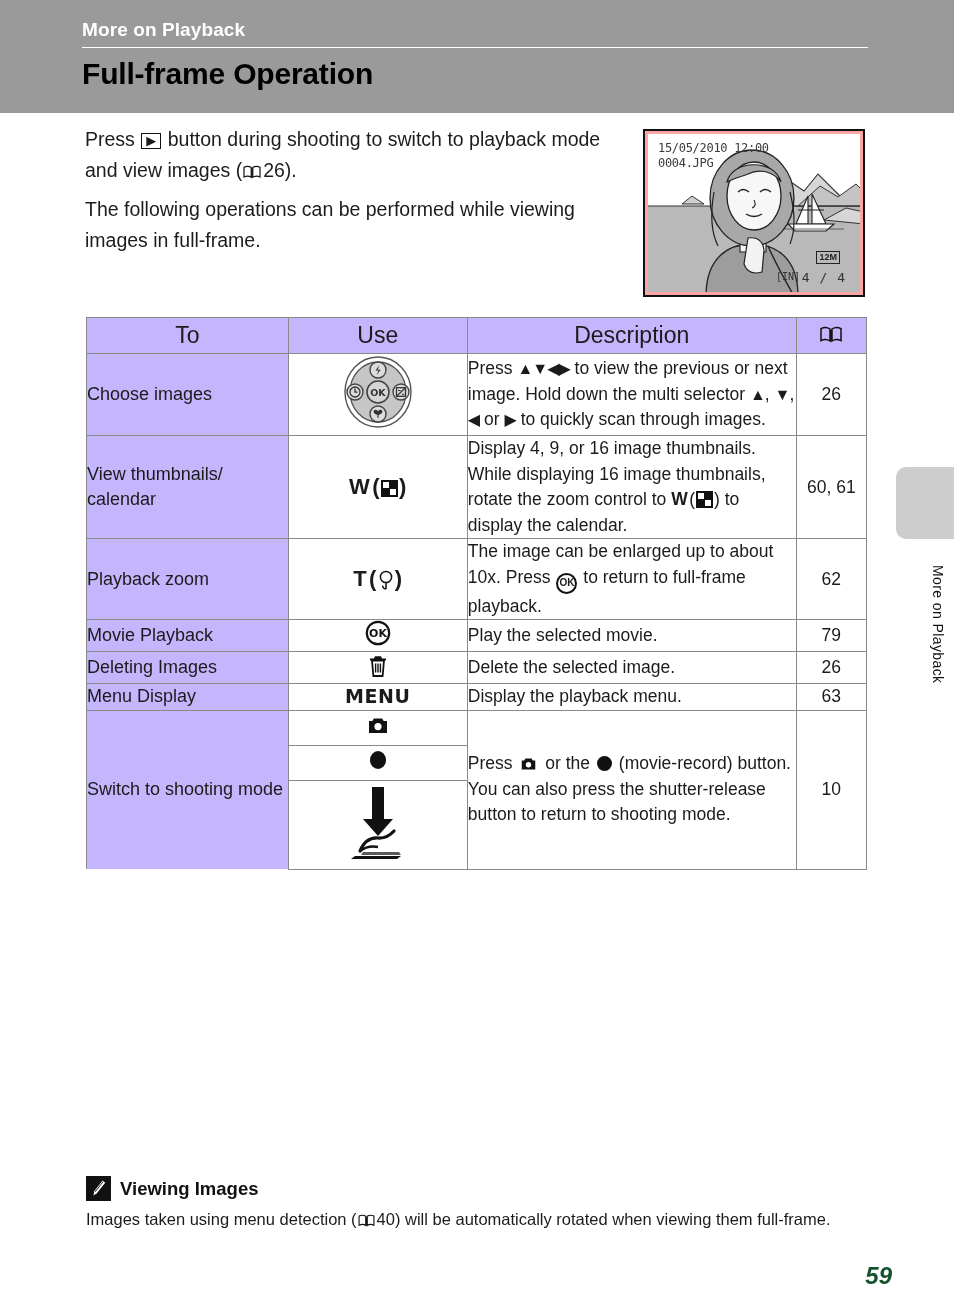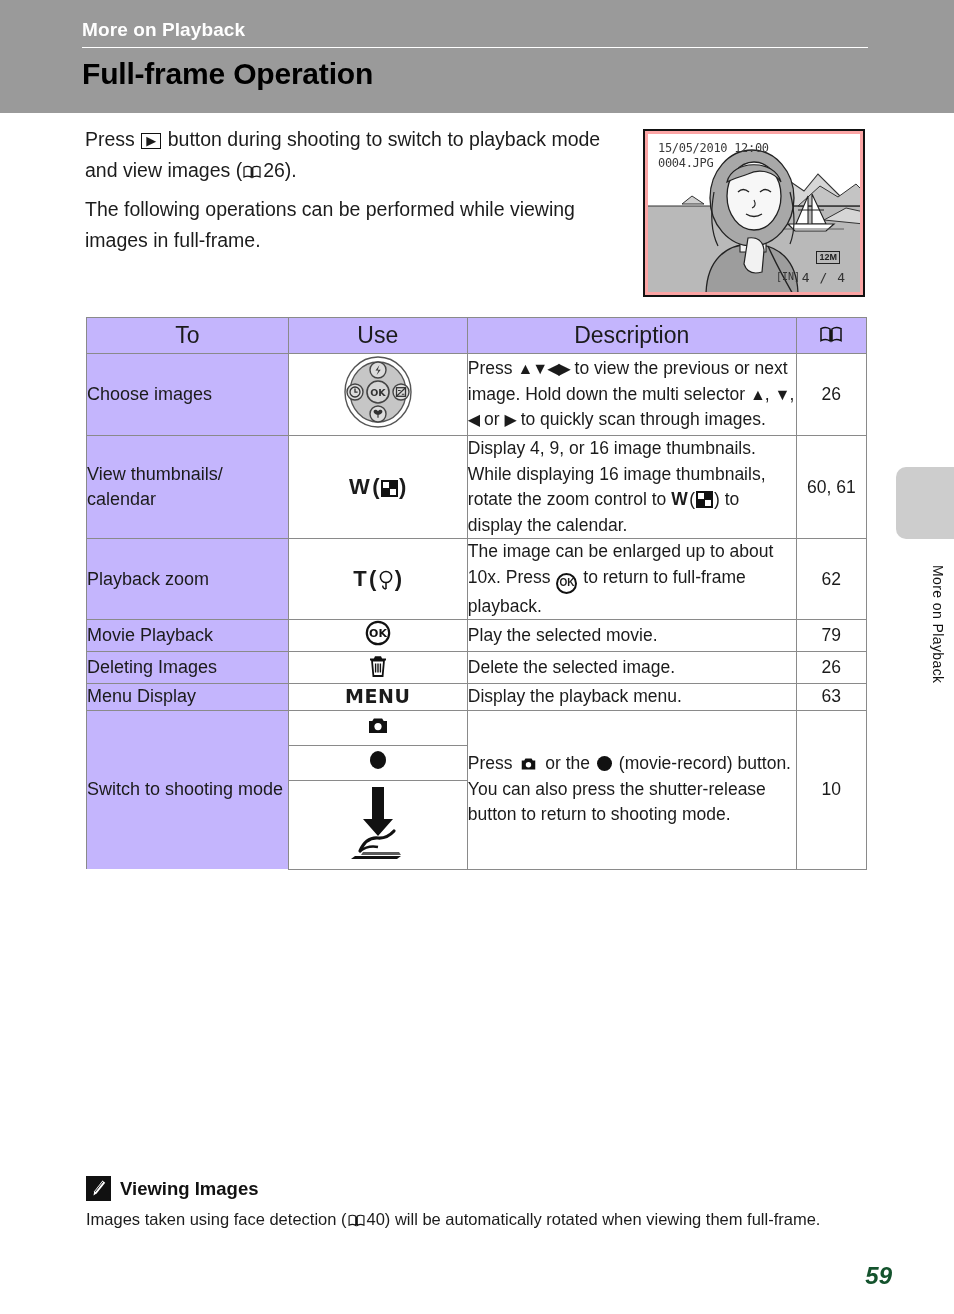--- a/index.html
+++ b/index.html
@@ -538,21 +538,21 @@
     <span class="pencil-badge">
       <svg width="25" height="25" viewBox="0 0 25 25">
           <rect width="25" height="25" fill="#111"></rect>
           <path d="M7.5 19.5 L8.2 15.2 L16.6 4.6 L19.2 6.7 L10.8 17.3 Z" fill="#fff"></path>
           <path d="M9.1 15.9 L17.2 5.6" stroke="#111" stroke-width="0.9"></path>
         </svg>
     </span>
     <span class="note-title">Viewing Images</span>
   </div>
   <div class="note-body">
-    <span>Images taken using face detection (</span><span class="g-book"><svg width="17" height="13" viewBox="0 0 18 14">
+    <span>Images taken using menu detection (</span><span class="g-book"><svg width="17" height="13" viewBox="0 0 18 14">
           <path d="M1 2.2c2.4-1.1 5-1.2 7.2 .3v9.8C6 10.9 3.4 11 1 12z" fill="none" stroke="#111" stroke-width="1.2"></path>
           <path d="M17 2.2c-2.4-1.1-5-1.2-7.2 .3v9.8C12 10.9 14.6 11 17 12z" fill="none" stroke="#111" stroke-width="1.2"></path>
           <path d="M8.3 3.1h1.4v9.2H8.3z" fill="#111"></path>
         </svg></span><span>40</span><span>) will be automatically rotated when viewing them full-frame.</span>
   </div>
 </div>
 
 <div class="page-num">59</div>
 
 </body></html>

